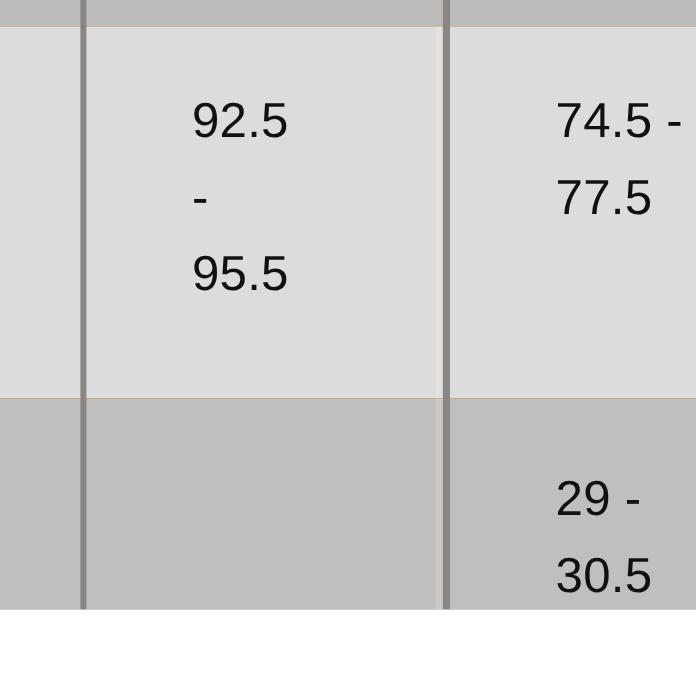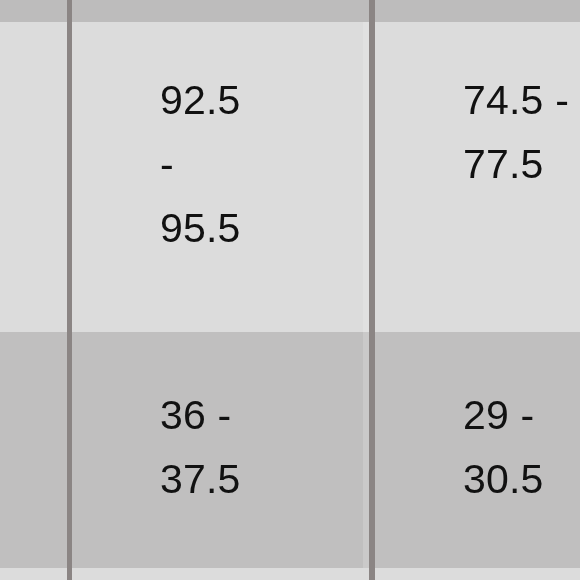--- a/index.html
+++ b/index.html
@@ -3,21 +3,21 @@
 <meta charset="utf-8">
 <style>
   html, body {
     margin: 0;
     padding: 0;
     background: #ffffff;
   }
   #screen {
     position: relative;
     width: 580px;
-    height: 580px;
+    height: 508px;
     overflow: hidden;
     font-family: "Liberation Sans", "DejaVu Sans", sans-serif;
     background: #a16207;
   }
 
   
   .band {
     position: absolute;
     left: 0;
     width: 580px;
@@ -86,19 +86,17 @@
 
   <div class="vrule vrule-2"></div>
 
   <div class="cell cell-c2-r1">92.5
 -
 95.5</div>
 
   <div class="cell cell-c3-r1">74.5 -
 77.5</div>
 
-  <div class="cell cell-c2-r2">36 -
-37.5</div>
 
   <div class="cell cell-c3-r2">29 -
 30.5</div>
 
 </div>
 
 </body></html>

